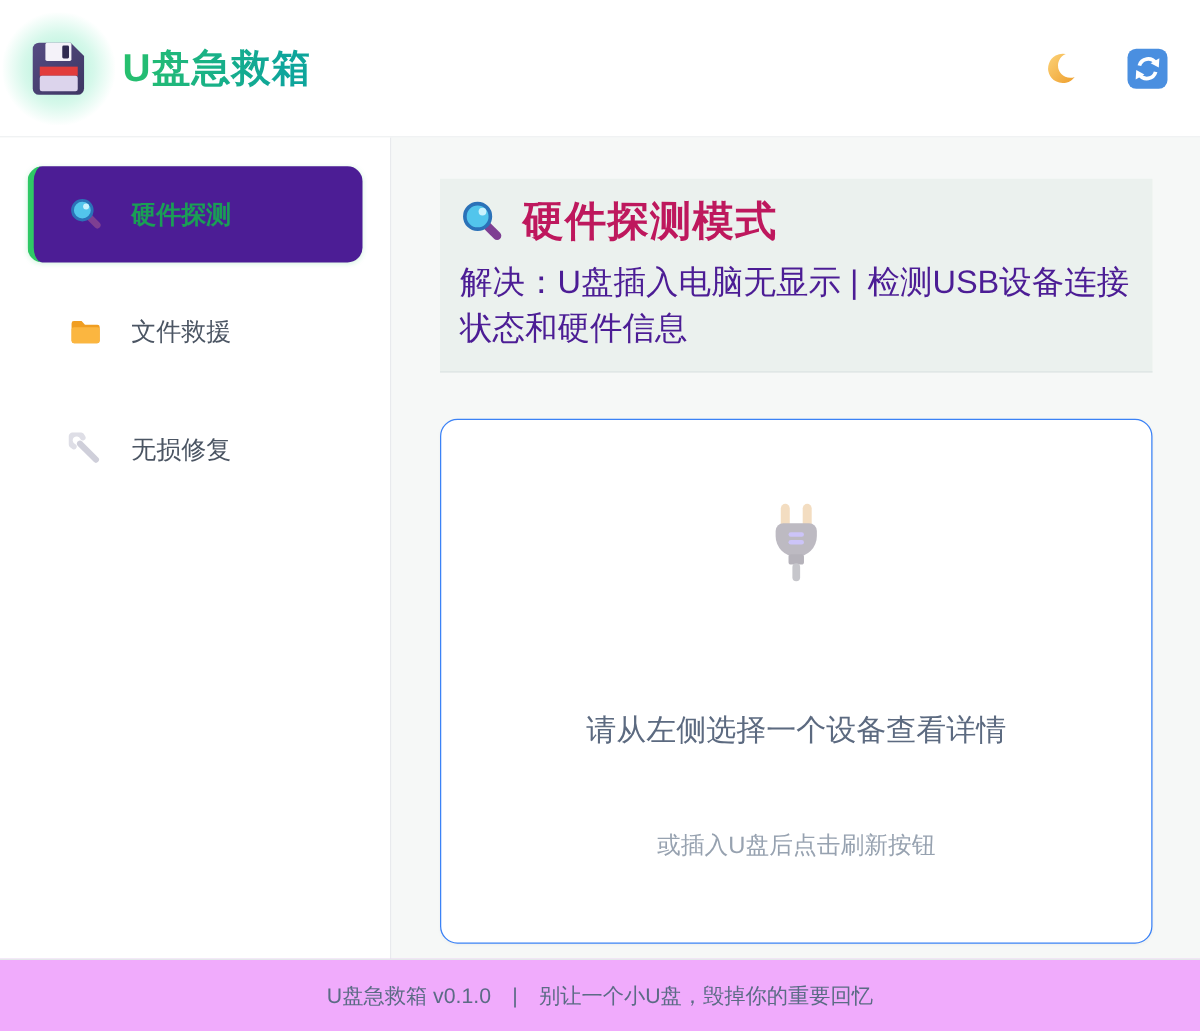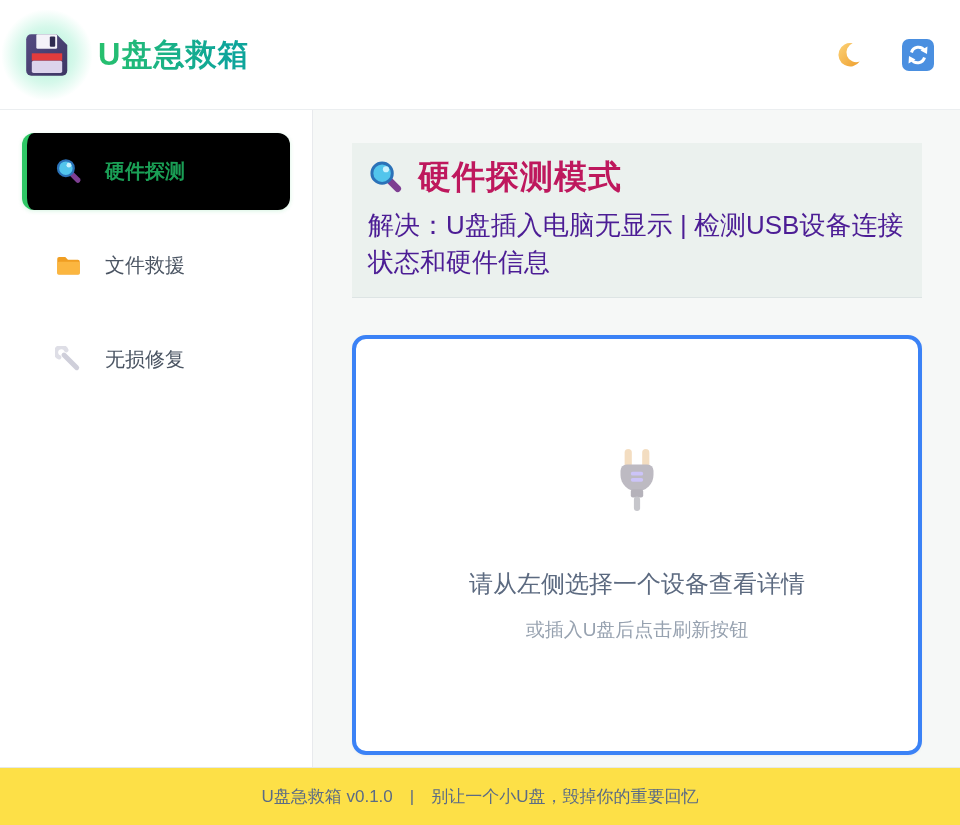--- a/index.html
+++ b/index.html
@@ -24,21 +24,21 @@
     display:flex; align-items:center; justify-content:center; border-radius:8px; }
 
   
   .sidebar { position:absolute; top:110px; left:0; width:313px; bottom:58px;
     background:#ffffff; border-right:1px solid #e8eaed; display:flex; flex-direction:column; }
   .nav { padding:23px 22px 0; }
   .nav-item { height:77px; border-radius:12px; display:flex; align-items:center;
     padding-left:33px; gap:23px; margin-bottom:17px; cursor:pointer;
     font-size:20px; color:#4b5563; background:transparent; border:none; width:100%; text-align:left; }
   .nav-item svg { width:27px; height:27px; flex:0 0 auto; }
-  .nav-item.active { background:#000000; border-left:5px solid #2fc866; padding-left:28px;
+  .nav-item.active { background:#4c1d95; border-left:5px solid #2fc866; padding-left:28px;
     color:#1a9e55; font-weight:bold; box-shadow:0 1px 4px rgba(34,197,94,.18);align-items:center; }
 
   .device-panel { border-top:1px solid #e8eaed; flex:1; position:relative;
     padding:21px 22px 0; overflow:hidden; }
   .device-heading { font-size:17px; font-weight:bold; color:#475569; }
   .device-empty { width:272px; text-align:center; margin-top:72px; }
   .device-empty svg { width:58px; height:58px; opacity:.45; }
   .device-empty-text { margin-top:26px; font-size:20px; color:#6b7280; white-space:nowrap; }
 
   
@@ -56,30 +56,30 @@
 
   
   .main { position:absolute; top:110px; left:314px; right:0; bottom:58px;
     background:#f6f8f7; padding:33px 38px 0; overflow:hidden; }
   .banner { background:#ebf1ee; border-bottom:1px solid #dde4e4; padding:12px 16px 16px; }
   .banner-title-row { display:flex; align-items:center; gap:15px; }
   .banner-title-row svg { width:35px; height:35px; flex:0 0 auto; }
   .main-title { font-size:33px; font-weight:800; color:#be185d; letter-spacing:1px; }
   .main-subtitle { margin-top:7px; font-size:26px; line-height:1.42; color:#4c1d95; }
 
-  .card { margin-top:37px; height:420px; background:#ffffff; border:4px solid #3b82f6;
+  .card { margin-top:37px; height:420px; background:#ffffff; border:1px solid #3b82f6;
     border-radius:14px; box-shadow:0 1px 3px rgba(0,0,0,.04);
-    display:flex; flex-direction:column; align-items:center; justify-content:center; }
+    display:flex; flex-direction:column; align-items:center; justify-content:center;gap:46px; }
   .card-plug svg { width:66px; height:66px; opacity:.5; display:block; }
   .card-line1 { margin-top:56px; font-size:24px; color:#5c6a80; }
   .card-line2 { margin-top:17px; font-size:19px; color:#97a2b0; }
 
   
   .footer { position:absolute; left:0; right:0; bottom:0; height:58px;
-    background:#fde047; border-top:1px solid #e4e8ea;
+    background:#f0abfc; border-top:1px solid #e4e8ea;
     display:flex; align-items:center; justify-content:center;
     font-size:17px; color:#5b6b85; }
 </style>
 </head>
 <body>
 
 <div class="header">
   <div class="logo-wrap">
     <div class="logo-glow"></div>
     <svg viewBox="0 0 48 48">

